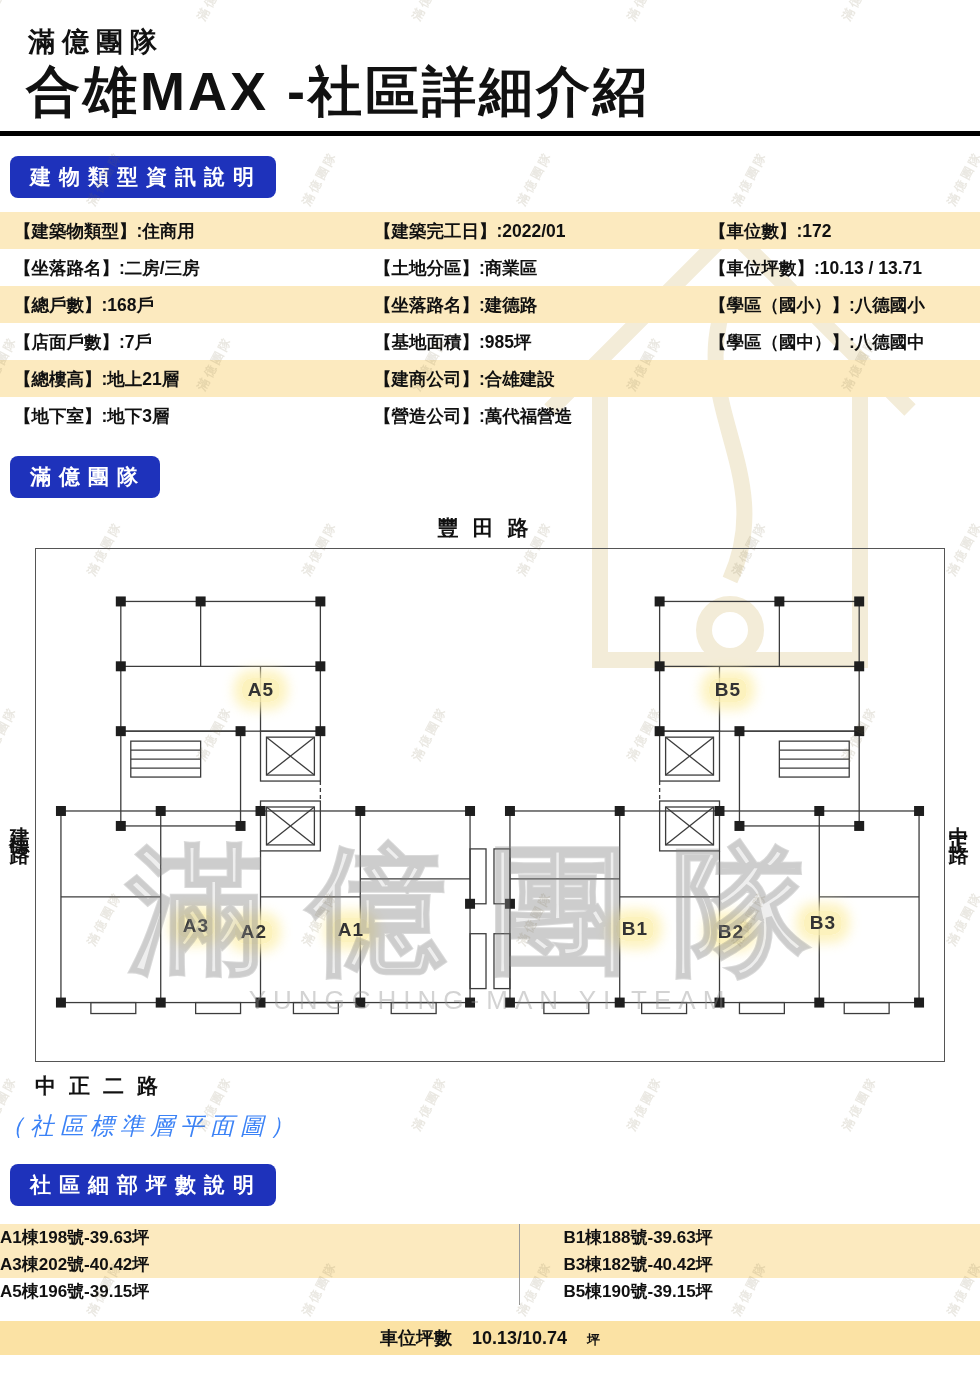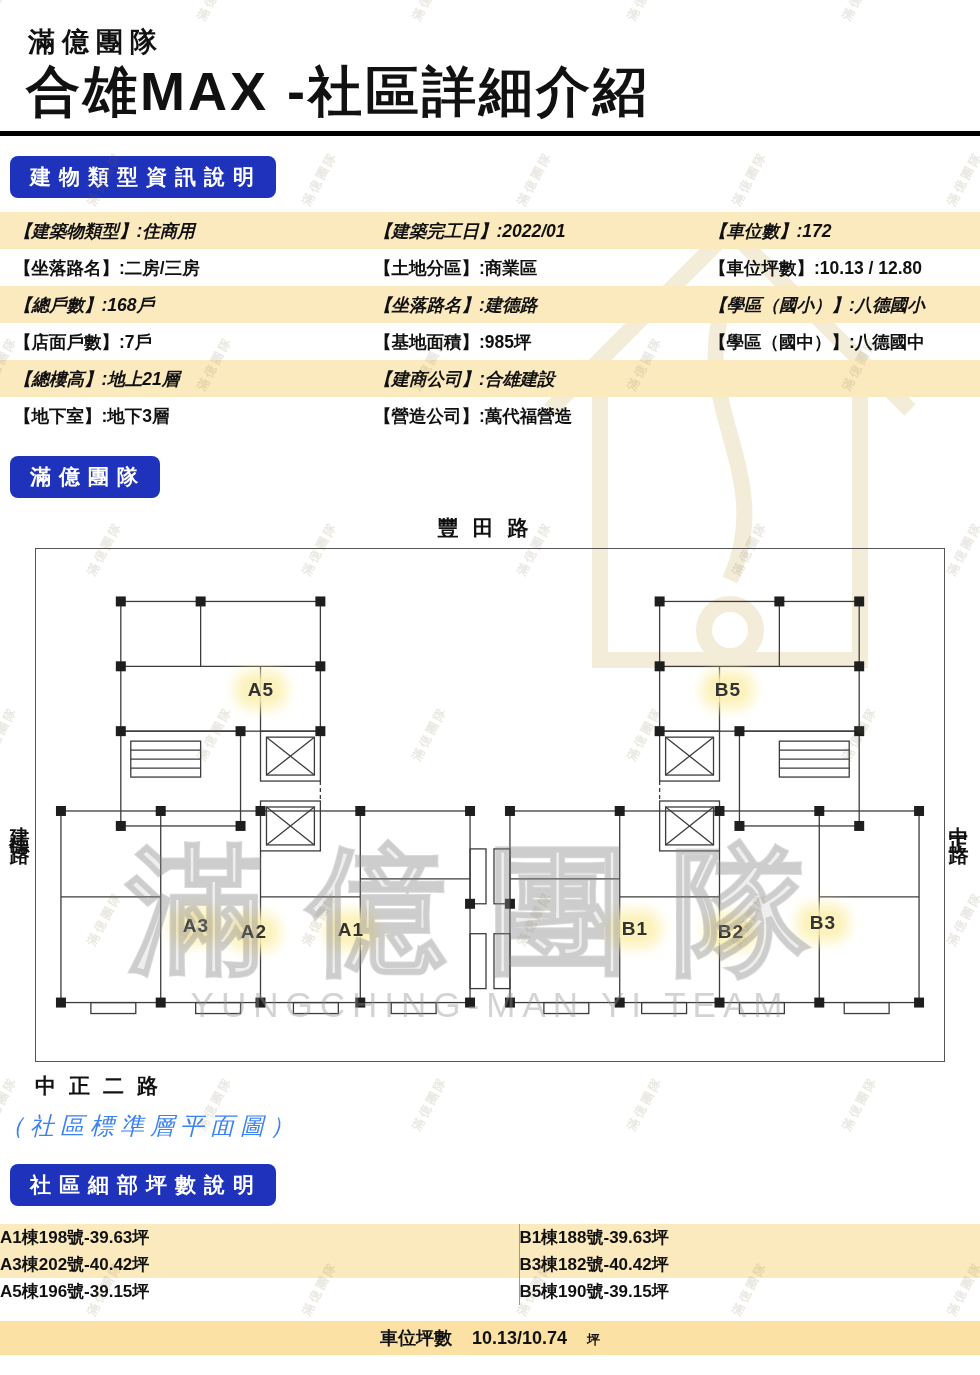--- a/index.html
+++ b/index.html
@@ -24,21 +24,21 @@
   
   .badge{
     display:inline-block;margin-left:10px;
     background:#1e32bb;color:#fff;
     font-size:21px;font-weight:700;letter-spacing:8px;
     padding:7px 14px 7px 20px;border-radius:8px;
   }
   
   .info-table{margin-top:14px;}
   .info-row{display:flex;align-items:center;height:37px;font-size:17.5px;font-weight:700;}
-  .info-row.odd{background:#fceabf;font-style:italic;}
+  .info-row.odd{background:#fceabf;}
   .info-cell{white-space:nowrap;}
   .info-cell.c1{flex:0 0 360px;padding-left:14px;}
   .info-cell.c2{flex:0 0 335px;}
   .info-cell.c3{flex:1;}
   
   .plan-section{margin-top:22px;}
   .road-top{margin:16px 0 6px 0;text-align:center;font-size:21px;font-weight:700;letter-spacing:14px;}
   .plan-wrap{position:relative;margin:0 35px;}
   .plan-frame{position:relative;border:1px solid #555;height:512px;background:transparent;}
   .plan-frame svg{position:absolute;inset:0;z-index:1;}
@@ -61,35 +61,35 @@
     background:rgba(252,240,178,0.85);padding:1px 6px;border-radius:10px;
     box-shadow:0 0 12px 8px rgba(252,240,178,0.8);
   }
   .plan-wm{position:absolute;left:0;right:0;top:57%;z-index:4;text-align:center;pointer-events:none;}
   .plan-wm-cjk{
     font-size:138px;font-weight:700;letter-spacing:44px;white-space:nowrap;
     color:rgba(150,150,150,0.16);-webkit-text-stroke:2px rgba(130,130,130,0.30);
     line-height:1;
   }
   .plan-wm-en{
-    margin-top:6px;font-size:35px;font-weight:400;letter-spacing:7px;
+    margin-top:6px;font-size:26px;font-weight:400;letter-spacing:7px;
     color:rgba(145,145,145,0.40);white-space:nowrap;
   }
   
   .area-section{margin-top:22px;}
   .area-table{position:relative;margin-top:18px;}
   .area-table::after{
     content:"";position:absolute;left:53%;top:0;bottom:0;
     border-left:1px solid #9a9a9a;
   }
   .area-row{display:flex;align-items:center;height:27px;font-size:17px;font-weight:600;}
   .area-row.odd{background:#fceabf;}
   .area-cell{text-align:left;}
   .area-cell.left{flex:0 0 53%;}
-  .area-cell.right{flex:1;}
+  .area-cell.right{flex:1;padding-left:44px;}
   .footer-band{
     margin-top:16px;height:34px;background:#fbe2a4;
     display:flex;align-items:center;justify-content:center;gap:20px;
     font-size:18px;font-weight:700;
   }
   .footer-unit{font-size:13px;font-weight:600;padding-top:4px;}
 </style>
 </head>
 <body>
 
@@ -117,21 +117,21 @@
 
       <div class="info-table">
         <div class="info-row odd">
           <span class="info-cell c1">【建築物類型】:住商用</span>
           <span class="info-cell c2">【建築完工日】:2022/01</span>
           <span class="info-cell c3">【車位數】:172</span>
         </div>
         <div class="info-row">
           <span class="info-cell c1">【坐落路名】:二房/三房</span>
           <span class="info-cell c2">【土地分區】:商業區</span>
-          <span class="info-cell c3">【車位坪數】:10.13 / 12.80</span>
+          <span class="info-cell c3">【車位坪數】:10.13 / 13.71</span>
         </div>
         <div class="info-row odd">
           <span class="info-cell c1">【總戶數】:168戶</span>
           <span class="info-cell c2">【坐落路名】:建德路</span>
           <span class="info-cell c3">【學區（國小）】:八德國小</span>
         </div>
         <div class="info-row">
           <span class="info-cell c1">【店面戶數】:7戶</span>
           <span class="info-cell c2">【基地面積】:985坪</span>
           <span class="info-cell c3">【學區（國中）】:八德國中</span>

